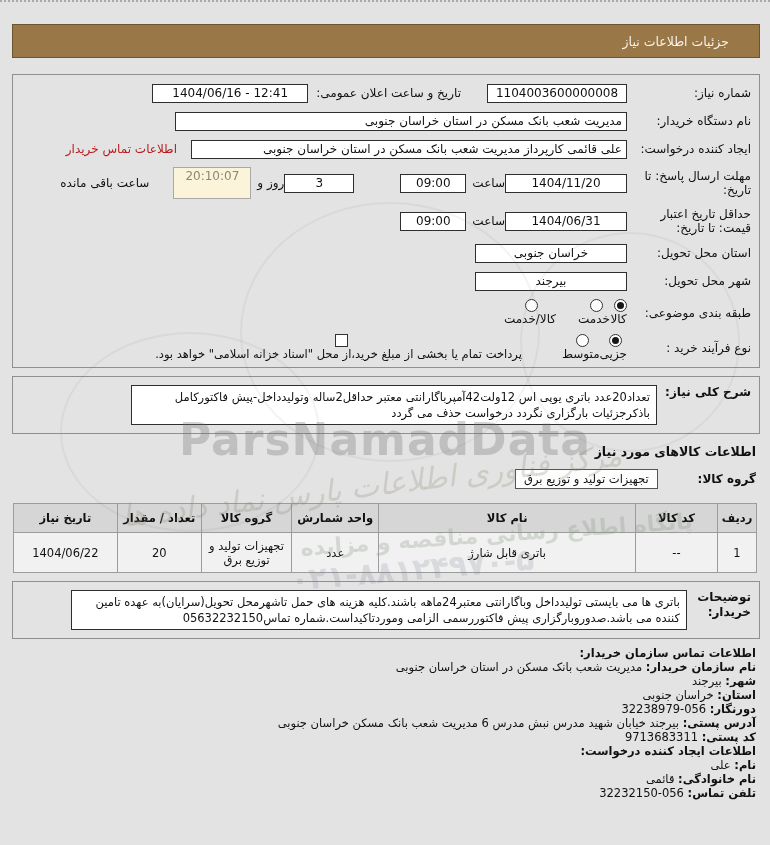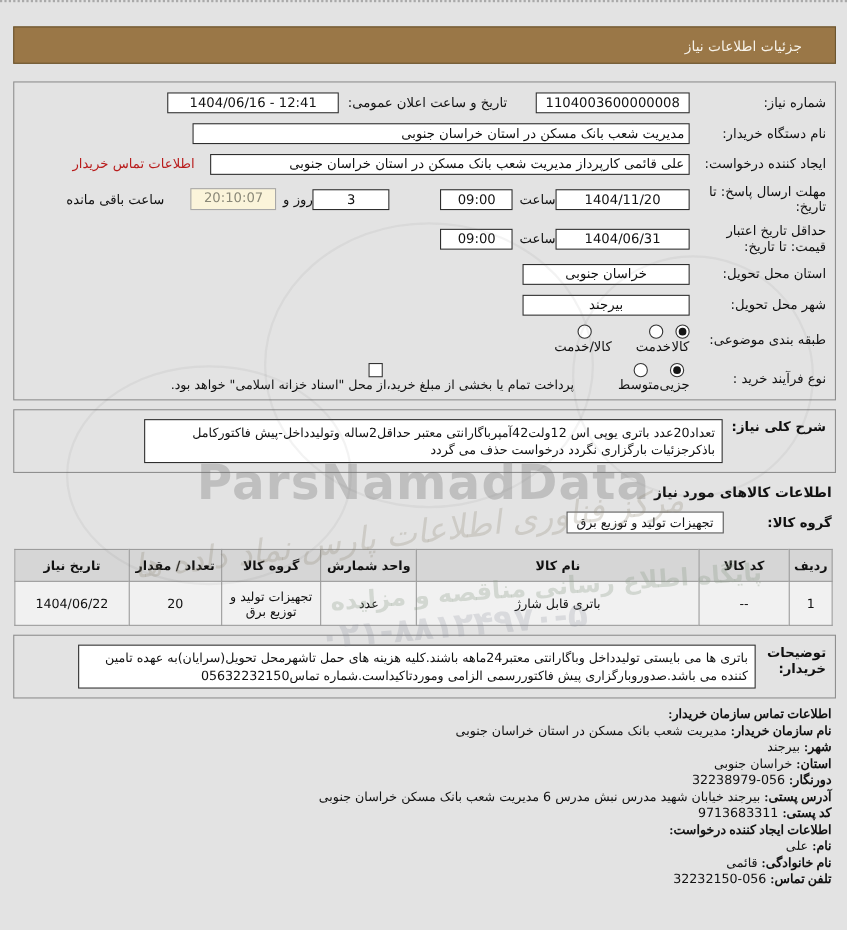--- a/index.html
+++ b/index.html
@@ -49,21 +49,21 @@
     overflow:hidden;
     white-space:nowrap;
     flex:0 0 auto;
   }
   .box.rt { text-align:right; padding:0 4px; }
   .gap6 { margin-left:6px; }
   .countdown {
     background:#fbf4da;
     border:1px solid #a8a8a8;
     color:#8a8878;
-    height:20px; line-height:17px;
+    height:32px; line-height:17px;
     text-align:center;
     margin-left:24px;
   }
   .link { color:#b91c1c; cursor:pointer; }
 
   .radio {
     width:13px; height:13px; flex:0 0 13px;
     border:1px solid #333; border-radius:50%;
     background:#fff; display:inline-block; position:relative;
     margin-left:4px;
@@ -111,21 +111,21 @@
     font-size:11.5px;
     text-align:center;
     padding:2px 3px;
   }
   table.items th { background:#d6d6d6; height:29px; font-weight:bold; }
   table.items td { height:40px; }
 
   
   .contact { margin:8px 14px 0 0; font-size:11.5px; line-height:13.5px; }
   .contact .line { margin-bottom:0.5px; }
-  .contact b { font-weight:bold;font-family:Liberation Serif, serif; }
+  .contact b { font-weight:bold; }
 
   
   .wm { position:absolute; z-index:6; pointer-events:none; white-space:nowrap; }
   .wm-brand {
     top:412px; left:0; width:100%;
     text-align:center;
     font-size:44px; font-weight:bold;
     color:rgba(110,110,110,0.30);
     letter-spacing:1px;
     font-family:"DejaVu Sans", sans-serif;

